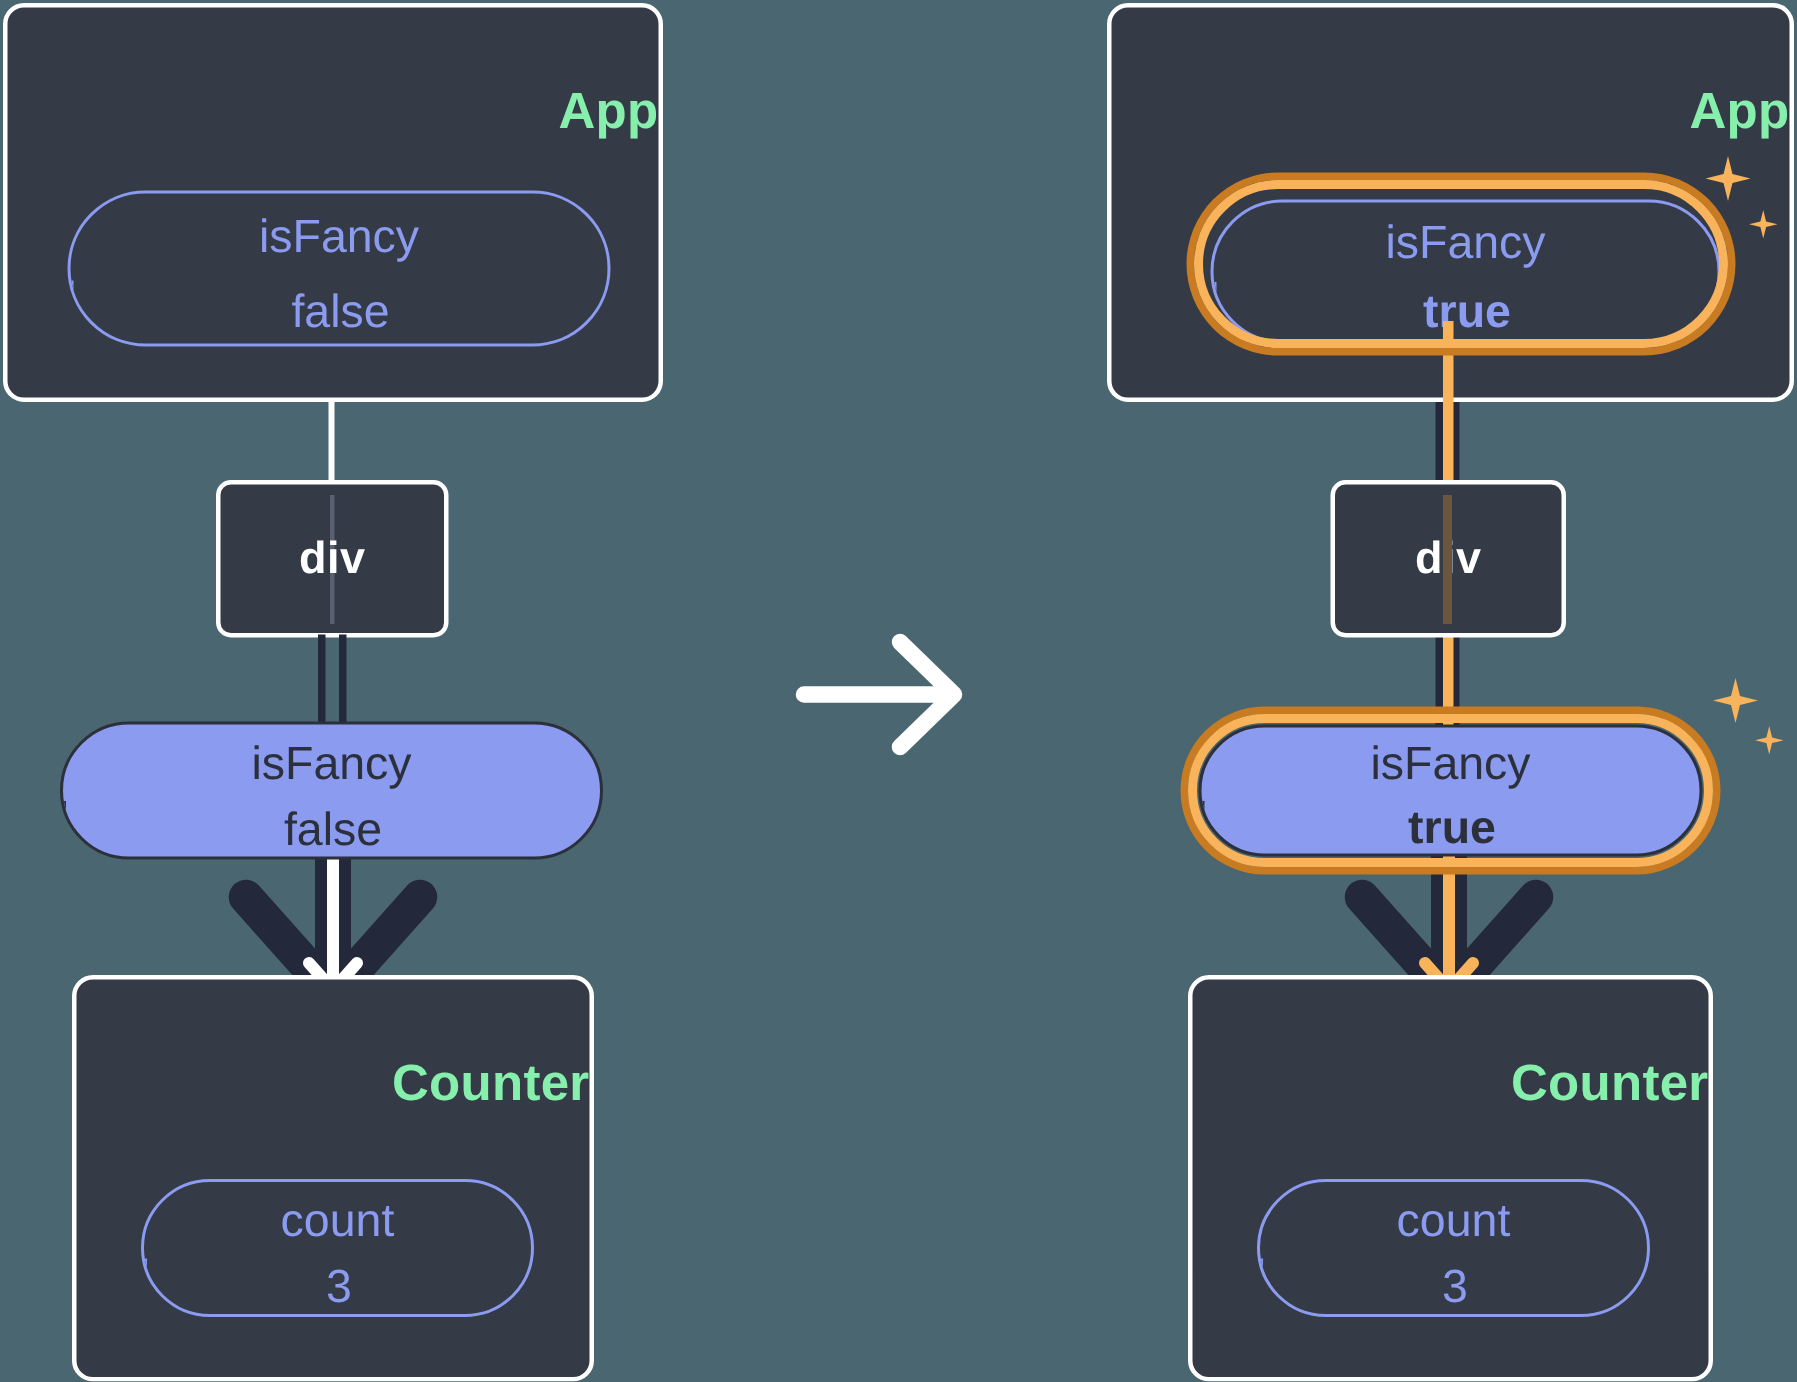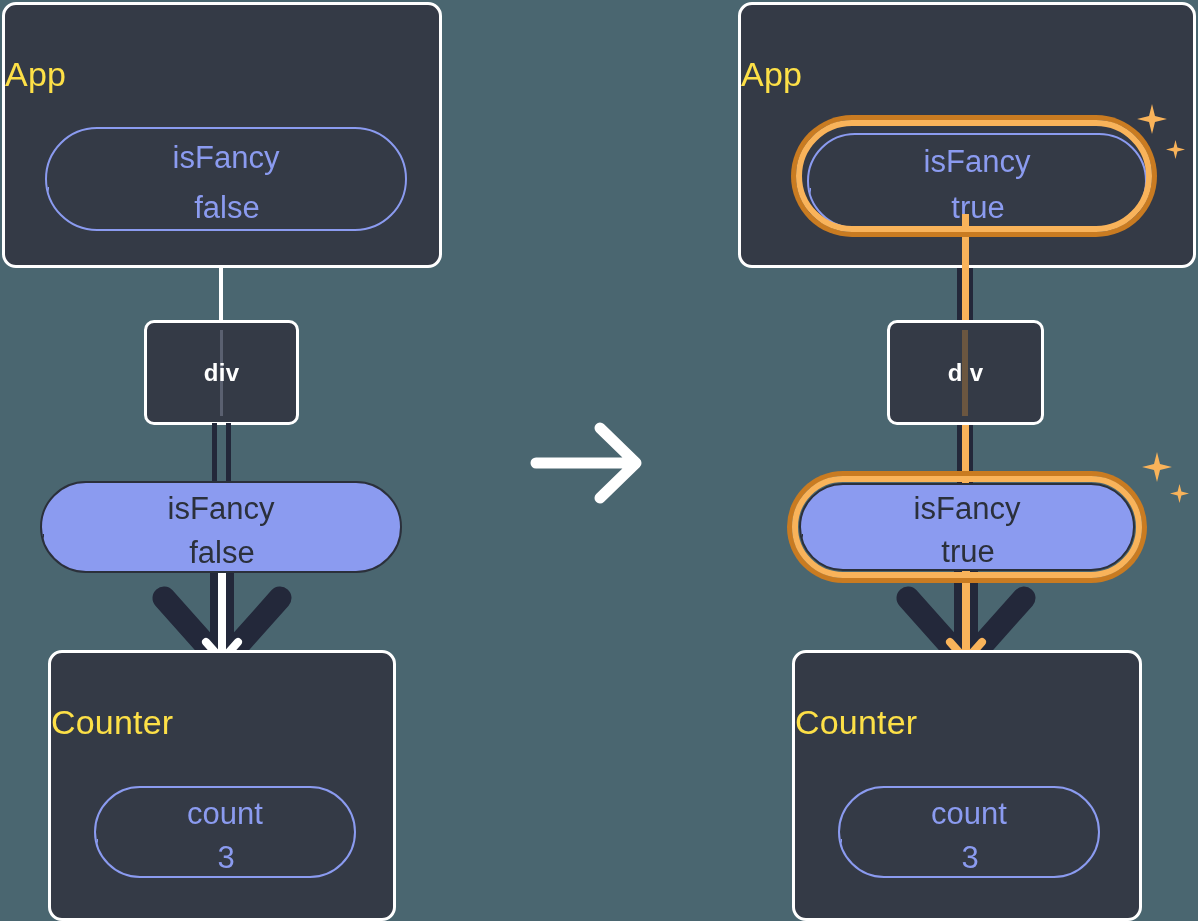--- a/index.html
+++ b/index.html
@@ -26,39 +26,39 @@
     position: absolute;
     background: #343a46;
     border: 3px solid #ffffff;
     border-radius: 14px;
     box-sizing: border-box;
   }
   .comp-title {
     position: absolute;
     left: 0;
     width: 100%;
-    text-align: left;
-    color: #fde047;
+    text-align: right;
+    color: #86efac;
     font-size: 34px;
-    font-weight: 400;
+    font-weight: 700;
     letter-spacing: .2px;
   }
   .div-box {
     position: absolute;
     background: #343a46;
     border: 3px solid #ffffff;
     border-radius: 10px;
     box-sizing: border-box;
     display: flex;
     align-items: center;
     justify-content: center;
   }
   .div-label {
     color: #ffffff;
-    font-size: 24px;
+    font-size: 30px;
     font-weight: 700;
     letter-spacing: .3px;
     position: relative;
     z-index: 4;
   }
 
   
   .pill {
     position: absolute;
     box-sizing: border-box;
@@ -86,21 +86,21 @@
   .pill-outline .cell.val { border-left: 2px solid #8b9bf0; }
 
   
   .pill-filled {
     background: #8b9bf0;
     border: 2px solid #2b303b;
   }
   .pill-filled .cell { color: #2b303b; font-size: 31px; }
   .pill-filled .cell.val { border-left: 2px solid #2b303b; }
 
-  .bold-val { font-weight: 400; }
+  .bold-val { font-weight: 700; }
 
   
   .ring {
     position: absolute;
     border-radius: 999px;
     box-sizing: border-box;
     border: 6px solid #f9b35a;
     box-shadow: 0 0 0 5px #c97b21;
     pointer-events: none;
   }

